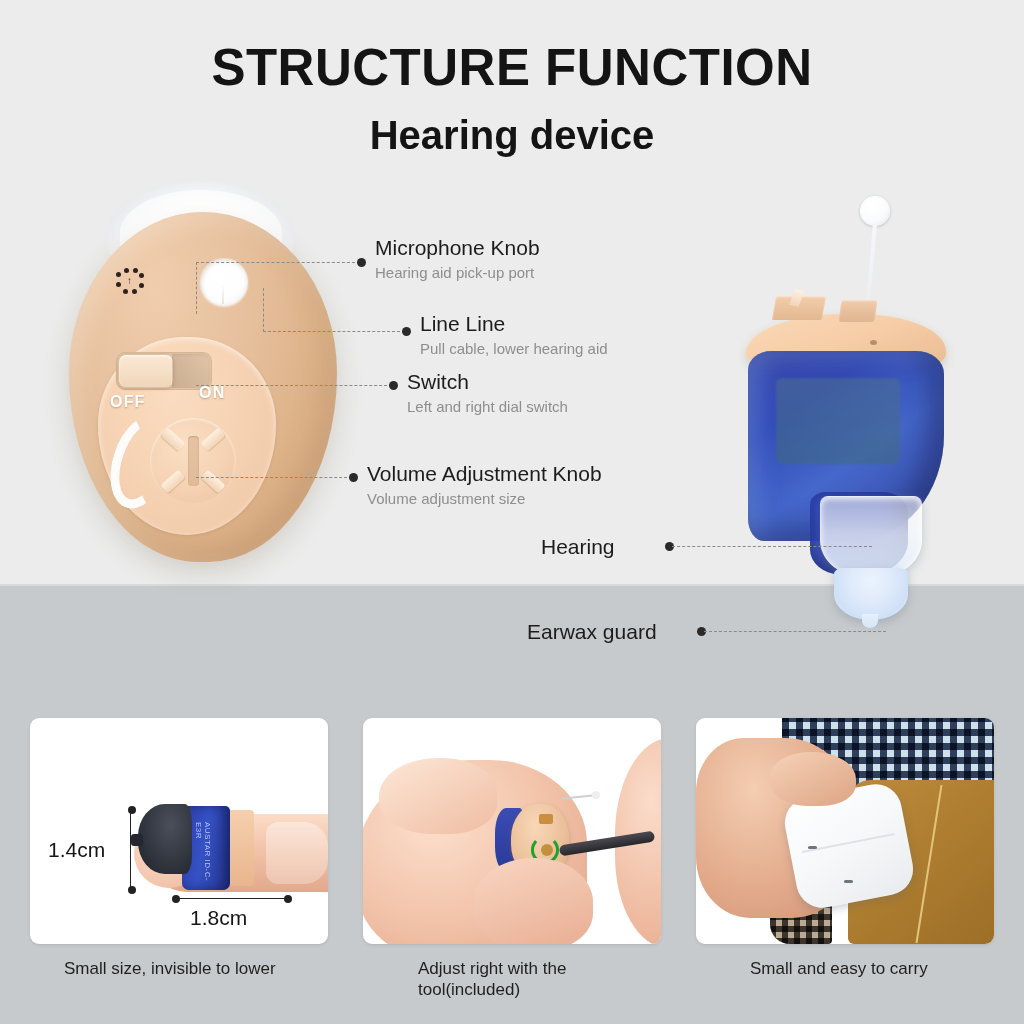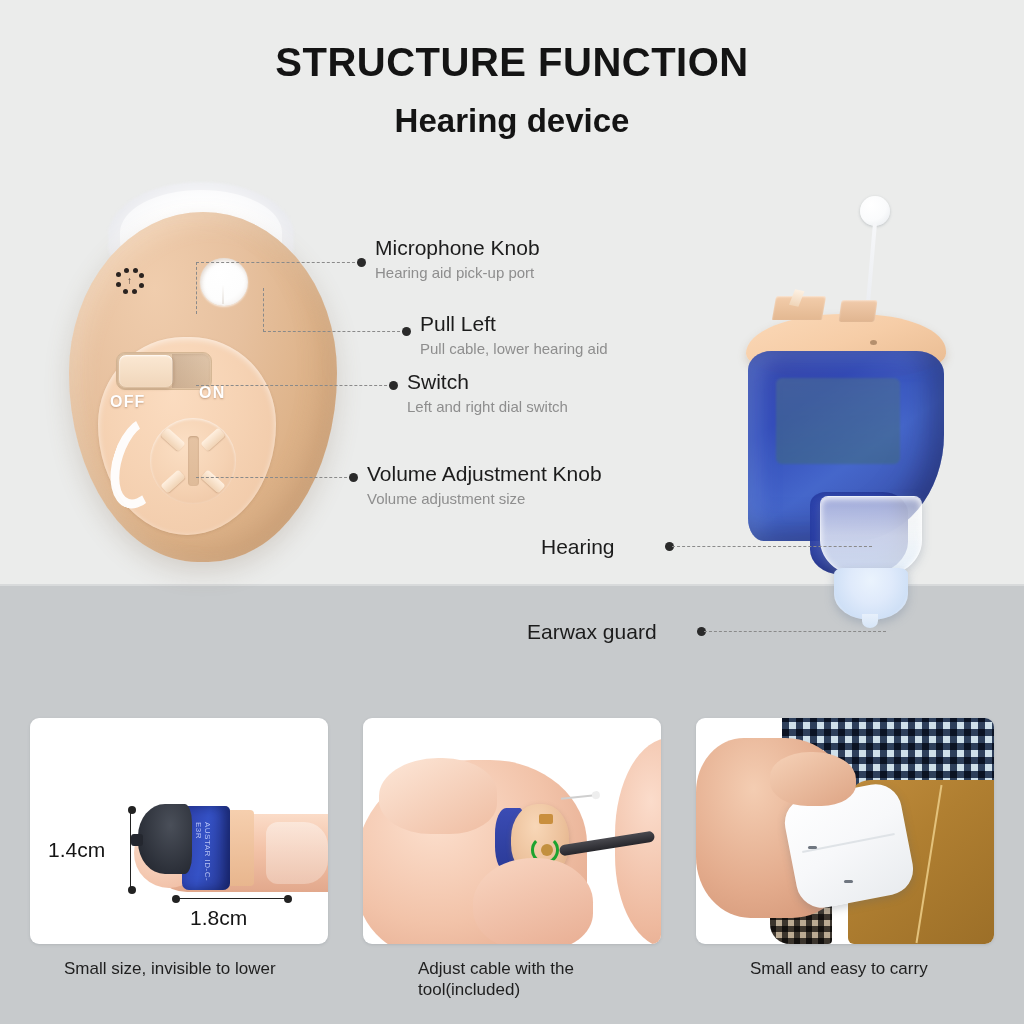--- a/index.html
+++ b/index.html
@@ -21,25 +21,25 @@
     background:#c7cacc;
   }
   #band-hairline {
     position:absolute; left:0; top:584px; width:1024px; height:2px;
     background:#d8dadb;
   }
 
   
   #header { position:absolute; left:0; top:0; width:1024px; text-align:center; }
   #title-main {
+    font-size:51px; font-weight:bold; color:#141414;
+    letter-spacing:0.5px; line-height:1; margin-top:42px;
+  }
+  #title-sub {
     font-size:40px; font-weight:bold; color:#141414;
-    letter-spacing:0.5px; line-height:1; margin-top:42px;
-  }
-  #title-sub {
-    font-size:33px; font-weight:bold; color:#141414;
     line-height:1; margin-top:22px;
   }
 
   
   #left-device { position:absolute; left:60px; top:182px; width:300px; height:390px; }
 
   
   .dome-back {
     position:absolute; left:48px; top:0px; width:186px; height:108px;
     border-radius:50% 50% 42% 42%;
@@ -515,21 +515,21 @@
 <div class="dot" style="left:389px; top:381px;"></div>
 
 <div class="dash-h" style="left:196px; top:477px; width:156px;"></div>
 <div class="dot" style="left:349px; top:473px;"></div>
 
 <div class="callout" style="left:375px; top:236px;">
   <div class="lbl">Microphone Knob</div>
   <div class="sub">Hearing aid pick-up port</div>
 </div>
 <div class="callout" style="left:420px; top:312px;">
-  <div class="lbl">Pull Left</div>
+  <div class="lbl">Line Line</div>
   <div class="sub">Pull cable, lower hearing aid</div>
 </div>
 <div class="callout" style="left:407px; top:370px;">
   <div class="lbl">Switch</div>
   <div class="sub">Left and right dial switch</div>
 </div>
 <div class="callout" style="left:367px; top:462px;">
   <div class="lbl">Volume Adjustment Knob</div>
   <div class="sub">Volume adjustment size</div>
 </div>
@@ -577,15 +577,15 @@
   <div class="p3-pocket"></div>
   <div class="p3-sock"></div>
   <div class="p3-hand"></div>
   <div class="p3-case"></div>
   <div class="p3-thumb"></div>
   <div class="p3-dot-a"></div>
   <div class="p3-dot-b"></div>
 </div>
 
 <div class="caption" id="cap-1">Small size, invisible to lower</div>
-<div class="caption" id="cap-2">Adjust cable with the
+<div class="caption" id="cap-2">Adjust right with the
 tool(included)</div>
 <div class="caption" id="cap-3">Small and easy to carry</div>
 
 </body></html>

